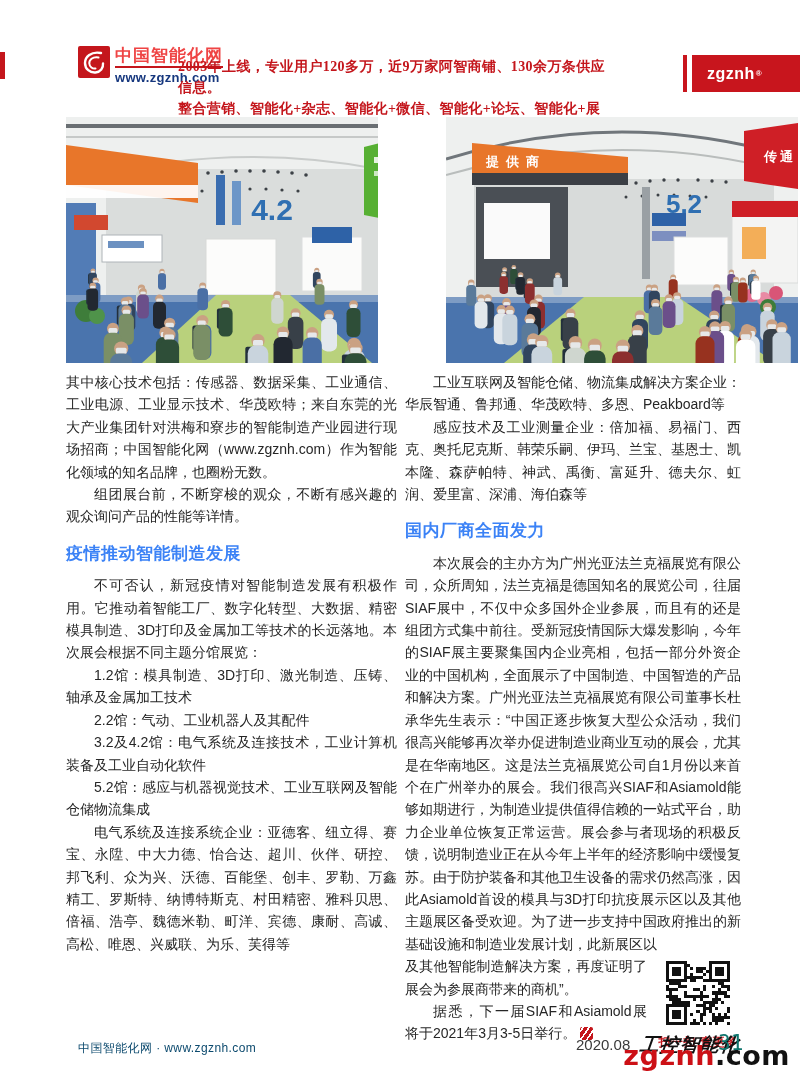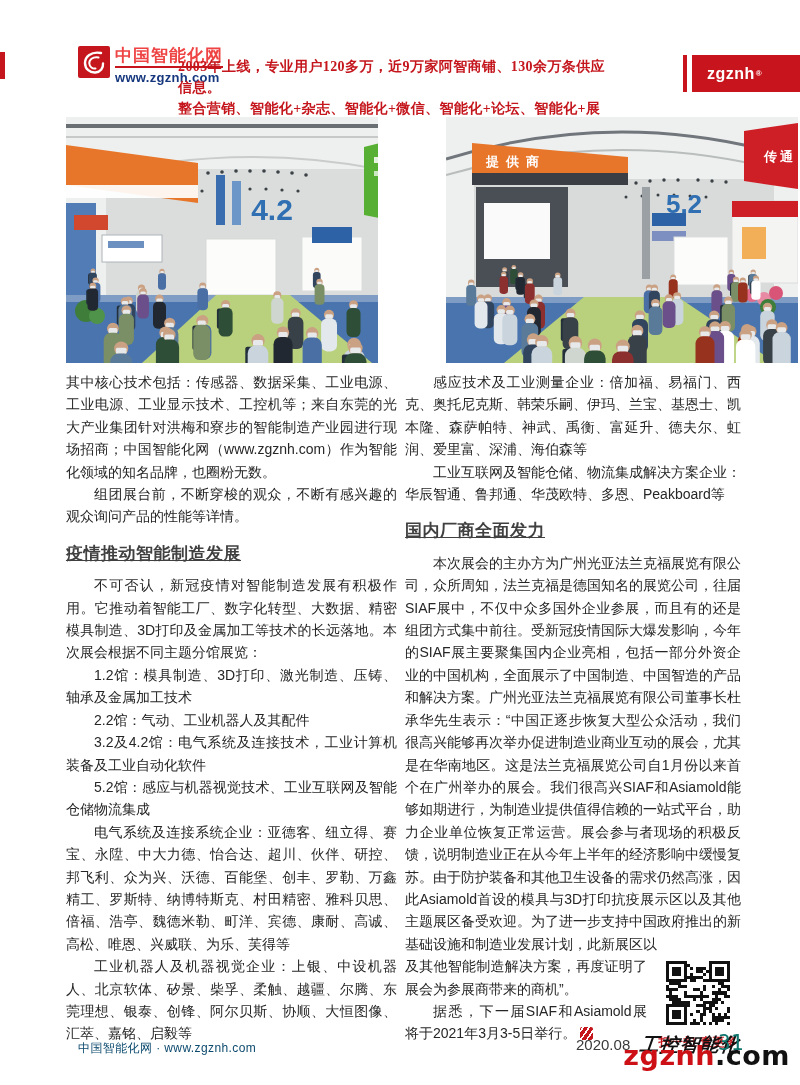--- a/index.html
+++ b/index.html
@@ -28,21 +28,21 @@
   .photo svg{display:block;}
   .photo-left{left:66px;width:312px;}
   .photo-right{left:446px;width:352px;}
 
   
   .col{position:absolute;top:371px;font-size:14px;line-height:22.4px;text-align:justify;color:#262626;}
   .col-left{left:66px;width:331px;}
   .col-right{left:405px;width:336px;}
   .para{margin:0;text-indent:2em;}
   .para.noindent{text-indent:0;}
-  .sec-heading{margin:15px 0 9px 0;font-size:17px;font-weight:bold;color:#404040;letter-spacing:.5px;text-decoration:underline;}
+  .sec-heading{margin:15px 0 9px 0;font-size:17px;font-weight:bold;color:#3b82f6;letter-spacing:.5px;}
   .qr-flow{overflow:visible;}
   .qr-box{float:right;width:86px;margin:6px 0 2px 8px;text-align:center;}
   .qr-box svg{display:block;margin:0 auto;background:#fff;}
   .qr-caption{margin-top:6px;font-size:12px;font-weight:bold;color:#c4161c;white-space:nowrap;letter-spacing:.5px;}
   .endmark{display:inline-block;width:13px;height:13px;margin-left:4px;vertical-align:-2px;border-radius:2px;
            background:repeating-linear-gradient(125deg,#c4161c 0 2px,#fff 2px 3.5px,#c4161c 3.5px 5px);}
 
   
   .footer-site{position:absolute;left:78px;top:1040px;font-size:12px;color:#0c4a6e;letter-spacing:.4px;}
   .footer-issue{position:absolute;left:576px;top:1036px;font-size:15px;color:#3a3a3a;}
@@ -437,35 +437,34 @@
         <circle cx="148.8" cy="228.5" r="6.9" fill="#caa183"></circle>
         <rect x="143.6" y="227.8" width="10.4" height="5.9" rx="1.5" fill="#e9f0f4" opacity="0.9"></rect>
         <rect x="138.1" y="233.4" width="21.5" height="44.6" rx="8.3" fill="#2e4e38"></rect>
         <circle cx="176.8" cy="229.5" r="7.0" fill="#caa183"></circle>
         <rect x="171.6" y="228.8" width="10.5" height="5.9" rx="1.5" fill="#e9f0f4" opacity="0.9"></rect>
         <rect x="166.0" y="234.4" width="21.6" height="45.0" rx="8.3" fill="#8c2f2f"></rect>
       </svg>
   </div>
 
   <div class="col col-left">
-    <p class="para noindent">其中核心技术包括：传感器、数据采集、工业电源、工业电源、工业显示技术、工控机等；来自东莞的光大产业集团针对洪梅和寮步的智能制造产业园进行现场招商；中国智能化网（www.zgznh.com）作为智能化领域的知名品牌，也圈粉无数。</p>
+    <p class="para noindent">其中核心技术包括：传感器、数据采集、工业通信、工业电源、工业显示技术、华茂欧特；来自东莞的光大产业集团针对洪梅和寮步的智能制造产业园进行现场招商；中国智能化网（www.zgznh.com）作为智能化领域的知名品牌，也圈粉无数。</p>
     <p class="para">组团展台前，不断穿梭的观众，不断有感兴趣的观众询问产品的性能等详情。</p>
     <h3 class="sec-heading">疫情推动智能制造发展</h3>
     <p class="para">不可否认，新冠疫情对智能制造发展有积极作用。它推动着智能工厂、数字化转型、大数据、精密模具制造、3D打印及金属加工等技术的长远落地。本次展会根据不同主题分馆展览：</p>
     <p class="para">1.2馆：模具制造、3D打印、激光制造、压铸、轴承及金属加工技术</p>
     <p class="para">2.2馆：气动、工业机器人及其配件</p>
     <p class="para">3.2及4.2馆：电气系统及连接技术，工业计算机装备及工业自动化软件</p>
     <p class="para">5.2馆：感应与机器视觉技术、工业互联网及智能仓储物流集成</p>
     <p class="para">电气系统及连接系统企业：亚德客、纽立得、赛宝、永陞、中大力德、怡合达、超川、伙伴、研控、邦飞利、众为兴、沃德、百能堡、创丰、罗勒、万鑫精工、罗斯特、纳博特斯克、村田精密、雅科贝思、倍福、浩亭、魏德米勒、町洋、宾德、康耐、高诚、高松、唯恩、兴威联、为乐、芙得等</p>
-    <p class="para">工业机器人及机器视觉企业：上银、中设机器人、北京软体、矽景、柴孚、柔触、越疆、尔腾、东莞理想、银泰、创锋、阿尔贝斯、协顺、大恒图像、汇萃、嘉铭、启毅等</p>
   </div>
 
   <div class="col col-right">
+    <p class="para">工业互联网及智能仓储、物流集成解决方案企业：华辰智通、鲁邦通、华茂欧特、多恩、Peakboard等</p>
     <p class="para">感应技术及工业测量企业：倍加福、易福门、西克、奥托尼克斯、韩荣乐嗣、伊玛、兰宝、基恩士、凯本隆、森萨帕特、神武、禹衡、富延升、德夫尔、虹润、爱里富、深浦、海伯森等</p>
-    <p class="para">工业互联网及智能仓储、物流集成解决方案企业：华辰智通、鲁邦通、华茂欧特、多恩、Peakboard等</p>
     <h3 class="sec-heading">国内厂商全面发力</h3>
     <p class="para">本次展会的主办方为广州光亚法兰克福展览有限公司，众所周知，法兰克福是德国知名的展览公司，往届SIAF展中，不仅中众多国外企业参展，而且有的还是组团方式集中前往。受新冠疫情国际大爆发影响，今年的SIAF展主要聚集国内企业亮相，包括一部分外资企业的中国机构，全面展示了中国制造、中国智造的产品和解决方案。广州光亚法兰克福展览有限公司董事长杜承华先生表示：“中国正逐步恢复大型公众活动，我们很高兴能够再次举办促进制造业商业互动的展会，尤其是在华南地区。这是法兰克福展览公司自1月份以来首个在广州举办的展会。我们很高兴SIAF和Asiamold能够如期进行，为制造业提供值得信赖的一站式平台，助力企业单位恢复正常运营。展会参与者现场的积极反馈，说明制造业正在从今年上半年的经济影响中缓慢复苏。由于防护装备和其他卫生设备的需求仍然高涨，因此Asiamold首设的模具与3D打印抗疫展示区以及其他主题展区备受欢迎。为了进一步支持中国政府推出的新基础设施和制造业发展计划，此新展区以</p>
     <div class="qr-flow">
       <div class="qr-box">
         <svg id="qr-svg" width="64" height="64" viewBox="0 0 63 63" shape-rendering="crispEdges">
             <rect x="21" y="3" width="3" height="3" fill="#111"></rect>
             <rect x="24" y="6" width="3" height="3" fill="#111"></rect>
             <rect x="30" y="6" width="3" height="3" fill="#111"></rect>
             <rect x="33" y="6" width="3" height="3" fill="#111"></rect>
             <rect x="36" y="6" width="3" height="3" fill="#111"></rect>

